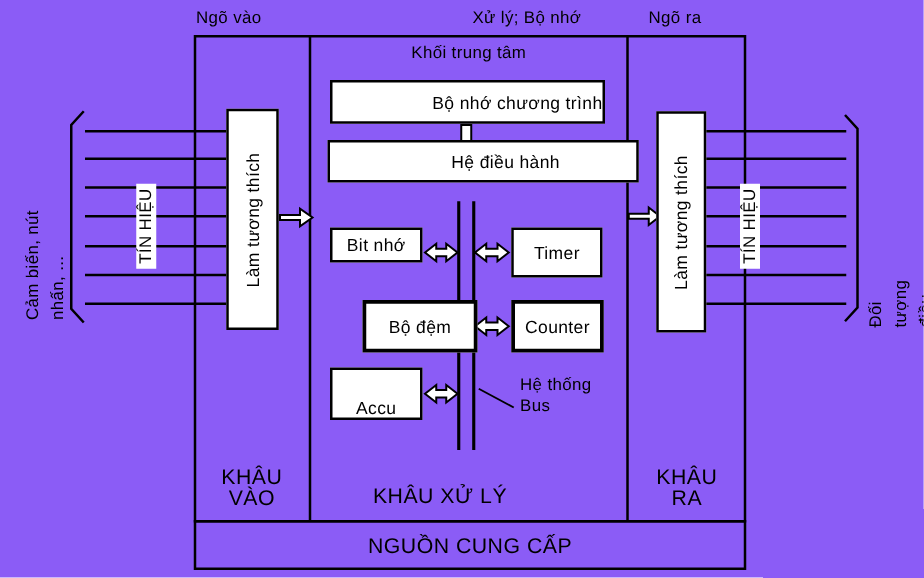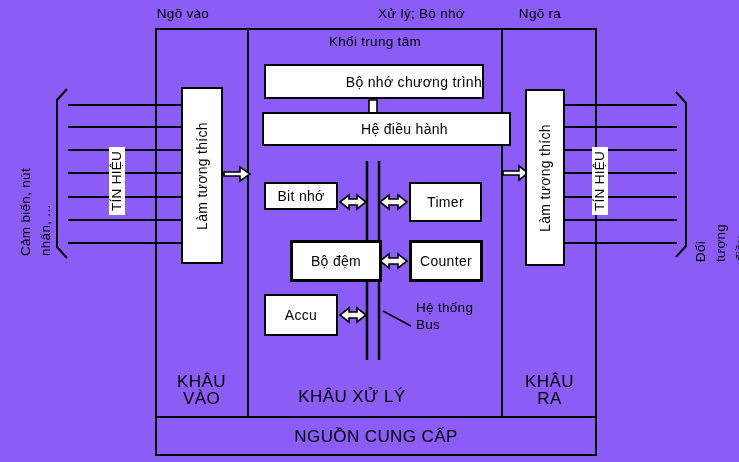--- a/index.html
+++ b/index.html
@@ -95,21 +95,21 @@
   </div>
   <div class="box" style="left:409px;top:182px;width:73px;height:40px;">
     <span>Timer</span>
   </div>
   <div class="box thick" style="left:262px;top:240px;width:92px;height:42px;margin-left:28px;">
     <span>Bộ đệm</span>
   </div>
   <div class="box thick" style="left:409px;top:240px;width:74px;height:42px;">
     <span>Counter</span>
   </div>
-  <div class="box" style="left:264px;top:294px;width:74px;height:42px;">
+  <div class="box" style="left:264px;top:294px;width:74px;height:42px;align-items:flex-end;">
     <span>Accu</span>
   </div>
 
   <div class="lbl" style="left:416px;top:299px;">Hệ thống
 Bus</div>
 
   <div class="box" style="left:181px;top:87px;width:42px;height:177px;">
     <span class="vrot">Làm tương thích</span>
   </div>
   <div class="box" style="left:525px;top:89px;width:40px;height:177px;">

